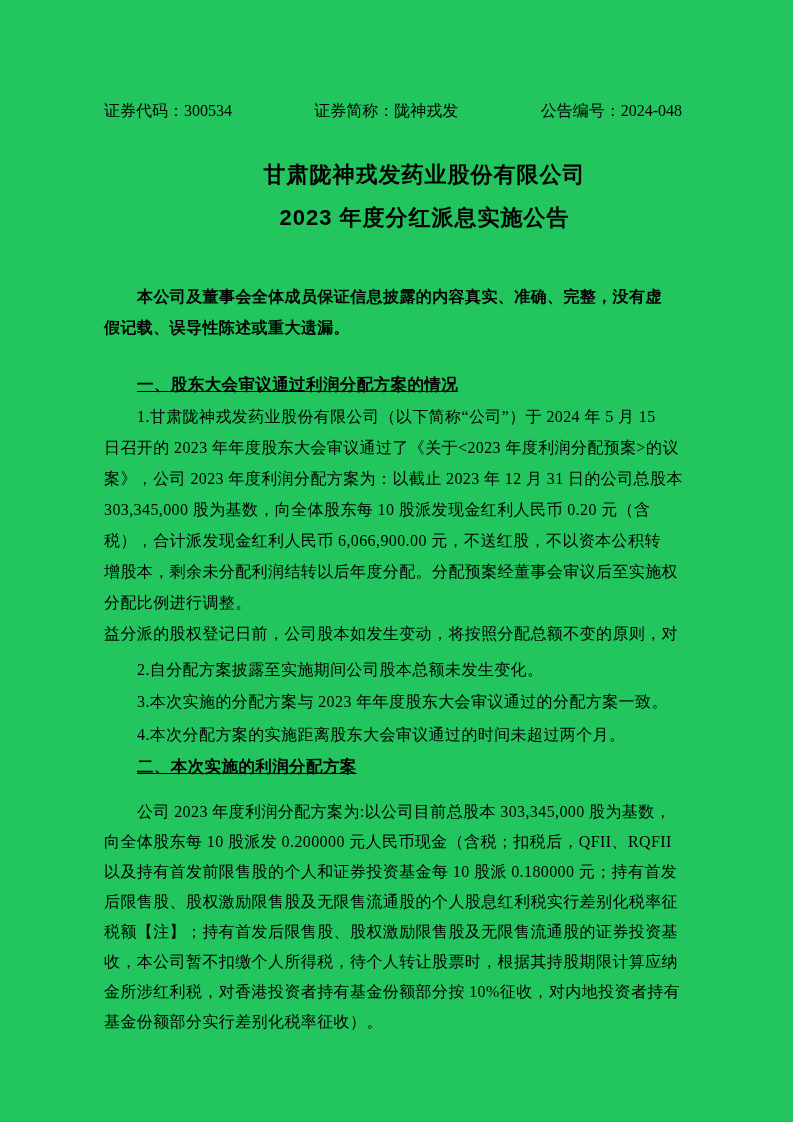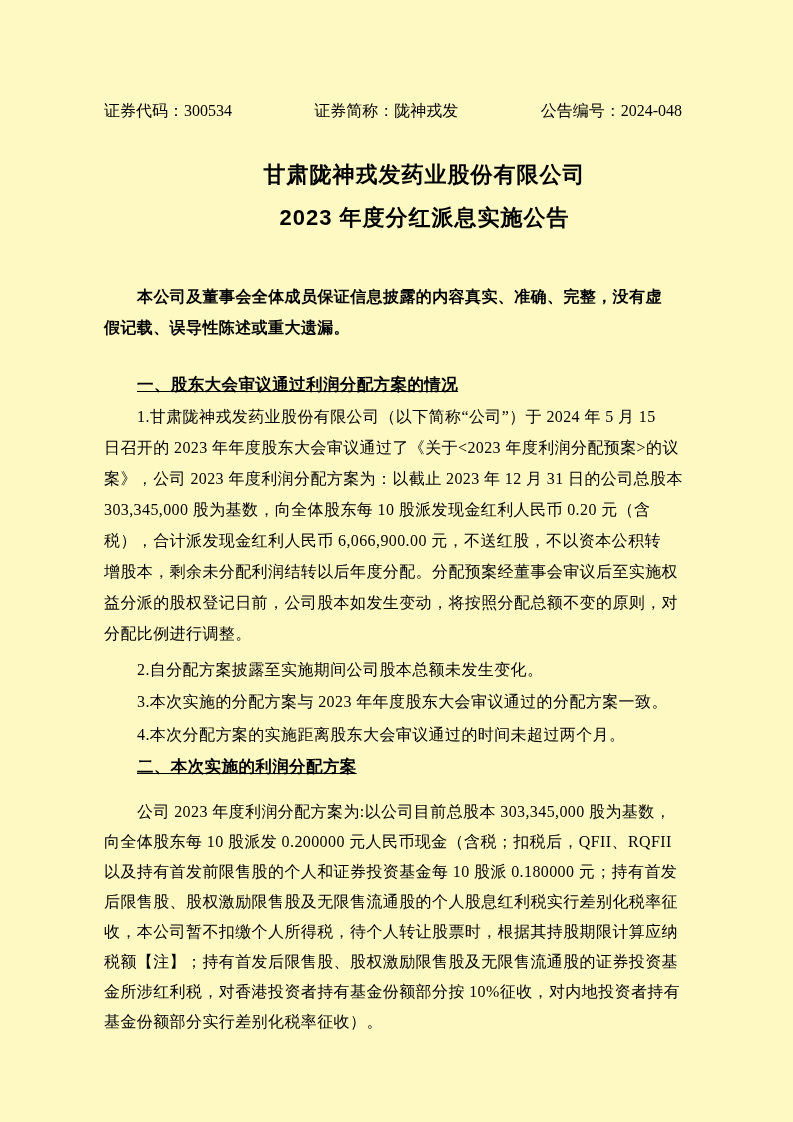--- a/index.html
+++ b/index.html
@@ -1,20 +1,20 @@
 <!DOCTYPE html>
 <html><head>
 <meta charset="utf-8">
 <style>
   html, body { margin: 0; padding: 0; background: #ffffff; }
   .page {
     position: relative;
     width: 793px;
     height: 1122px;
-    background: #fef9c3;
+    background: #22c55e;
     color: #000000;
     font-family: "Liberation Serif", serif;
     overflow: hidden;
   }
   .header-row {
     position: absolute;
     top: 100px;
     left: 104px;
     width: 578px;
     display: flex;
@@ -89,22 +89,22 @@
 
   <div class="heading" style="top:369px;">一、股东大会审议通过利润分配方案的情况</div>
 
   <div class="block" style="top:401px;">
     <div class="line indent">1.甘肃陇神戎发药业股份有限公司（以下简称“公司”）于 2024 年 5 月 15</div>
     <div class="line">日召开的 2023 年年度股东大会审议通过了《关于&lt;2023 年度利润分配预案&gt;的议</div>
     <div class="line">案》，公司 2023 年度利润分配方案为：以截止 2023 年 12 月 31 日的公司总股本</div>
     <div class="line">303,345,000 股为基数，向全体股东每 10 股派发现金红利人民币 0.20 元（含</div>
     <div class="line">税），合计派发现金红利人民币 6,066,900.00 元，不送红股，不以资本公积转</div>
     <div class="line">增股本，剩余未分配利润结转以后年度分配。分配预案经董事会审议后至实施权</div>
+    <div class="line">分配比例进行调整。</div>
     <div class="line">益分派的股权登记日前，公司股本如发生变动，将按照分配总额不变的原则，对</div>
-    <div class="line">分配比例进行调整。</div>
   </div>
 
   <div class="block" style="top:654px;">
     <div class="line indent">2.自分配方案披露至实施期间公司股本总额未发生变化。</div>
   </div>
 
   <div class="block" style="top:686px;">
     <div class="line indent">3.本次实施的分配方案与 2023 年年度股东大会审议通过的分配方案一致。</div>
   </div>
 
@@ -112,19 +112,19 @@
     <div class="line indent">4.本次分配方案的实施距离股东大会审议通过的时间未超过两个月。</div>
   </div>
 
   <div class="heading" style="top:751px;">二、本次实施的利润分配方案</div>
 
   <div class="block" style="top:785px;margin-top:12px;">
     <div class="line indent" style="height:30px;line-height:30px;">公司 2023 年度利润分配方案为:以公司目前总股本 303,345,000 股为基数，</div>
     <div class="line" style="height:30px;line-height:30px;">向全体股东每 10 股派发 0.200000 元人民币现金（含税；扣税后，QFII、RQFII</div>
     <div class="line" style="height:30px;line-height:30px;">以及持有首发前限售股的个人和证券投资基金每 10 股派 0.180000 元；持有首发</div>
     <div class="line" style="height:30px;line-height:30px;">后限售股、股权激励限售股及无限售流通股的个人股息红利税实行差别化税率征</div>
+    <div class="line" style="height:30px;line-height:30px;">税额【注】；持有首发后限售股、股权激励限售股及无限售流通股的证券投资基</div>
     <div class="line" style="height:30px;line-height:30px;">收，本公司暂不扣缴个人所得税，待个人转让股票时，根据其持股期限计算应纳</div>
-    <div class="line" style="height:30px;line-height:30px;">税额【注】；持有首发后限售股、股权激励限售股及无限售流通股的证券投资基</div>
     <div class="line" style="height:30px;line-height:30px;">金所涉红利税，对香港投资者持有基金份额部分按 10%征收，对内地投资者持有</div>
     <div class="line" style="height:30px;line-height:30px;">基金份额部分实行差别化税率征收）。</div>
   </div>
 
 </div>
 
 </body></html>

